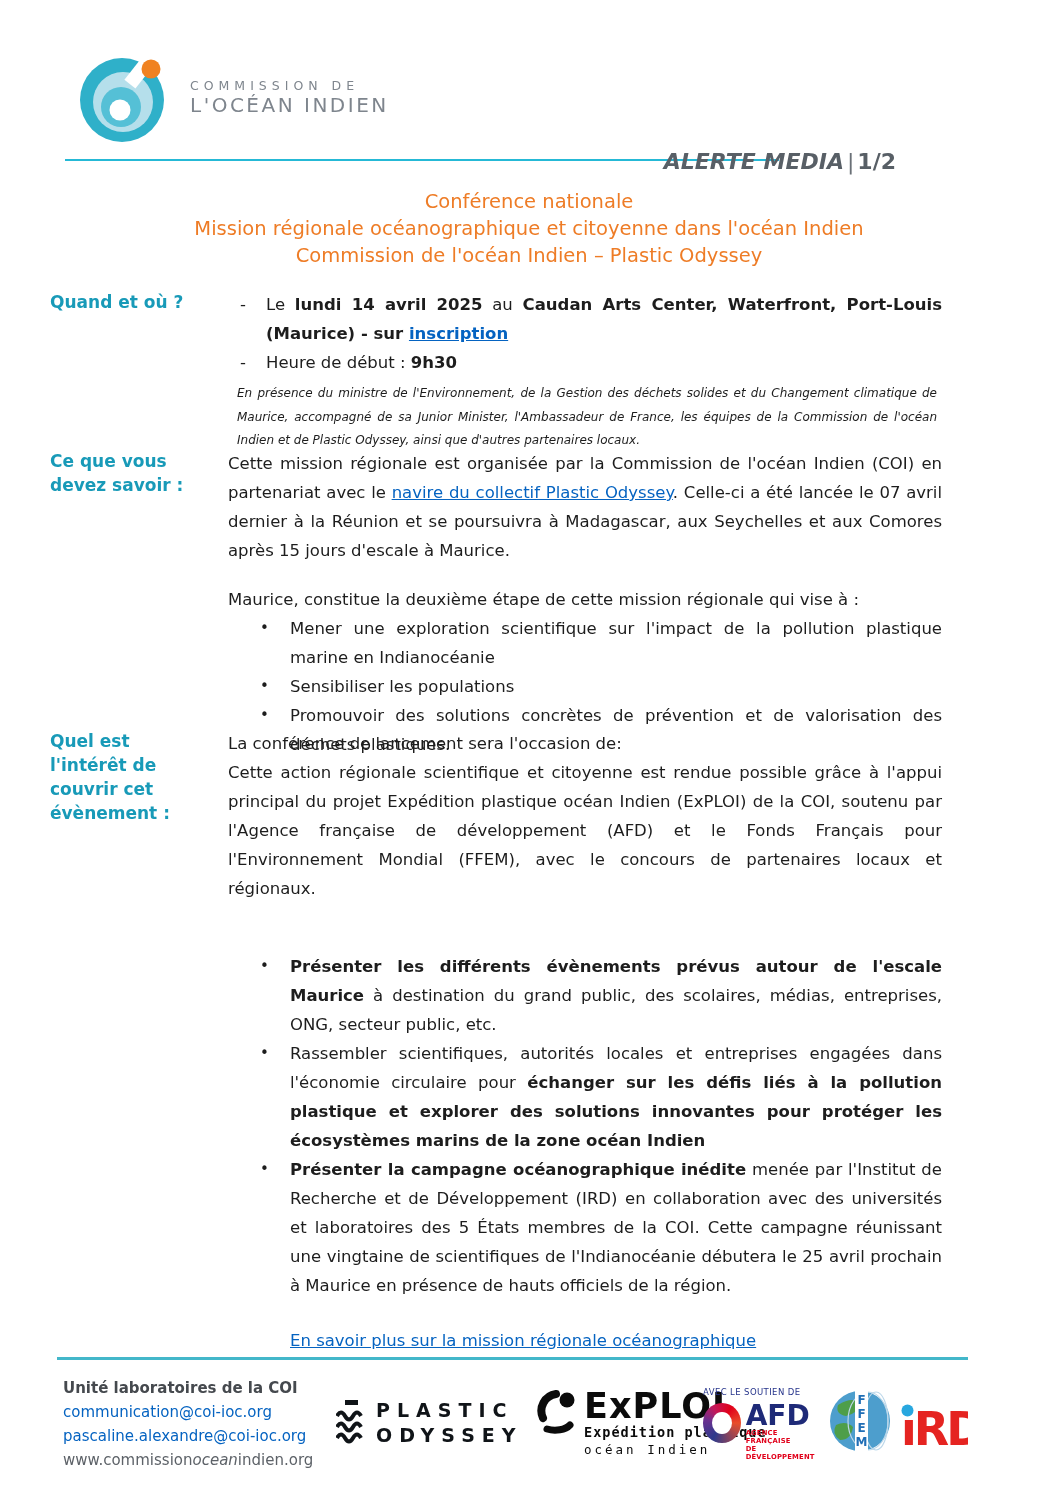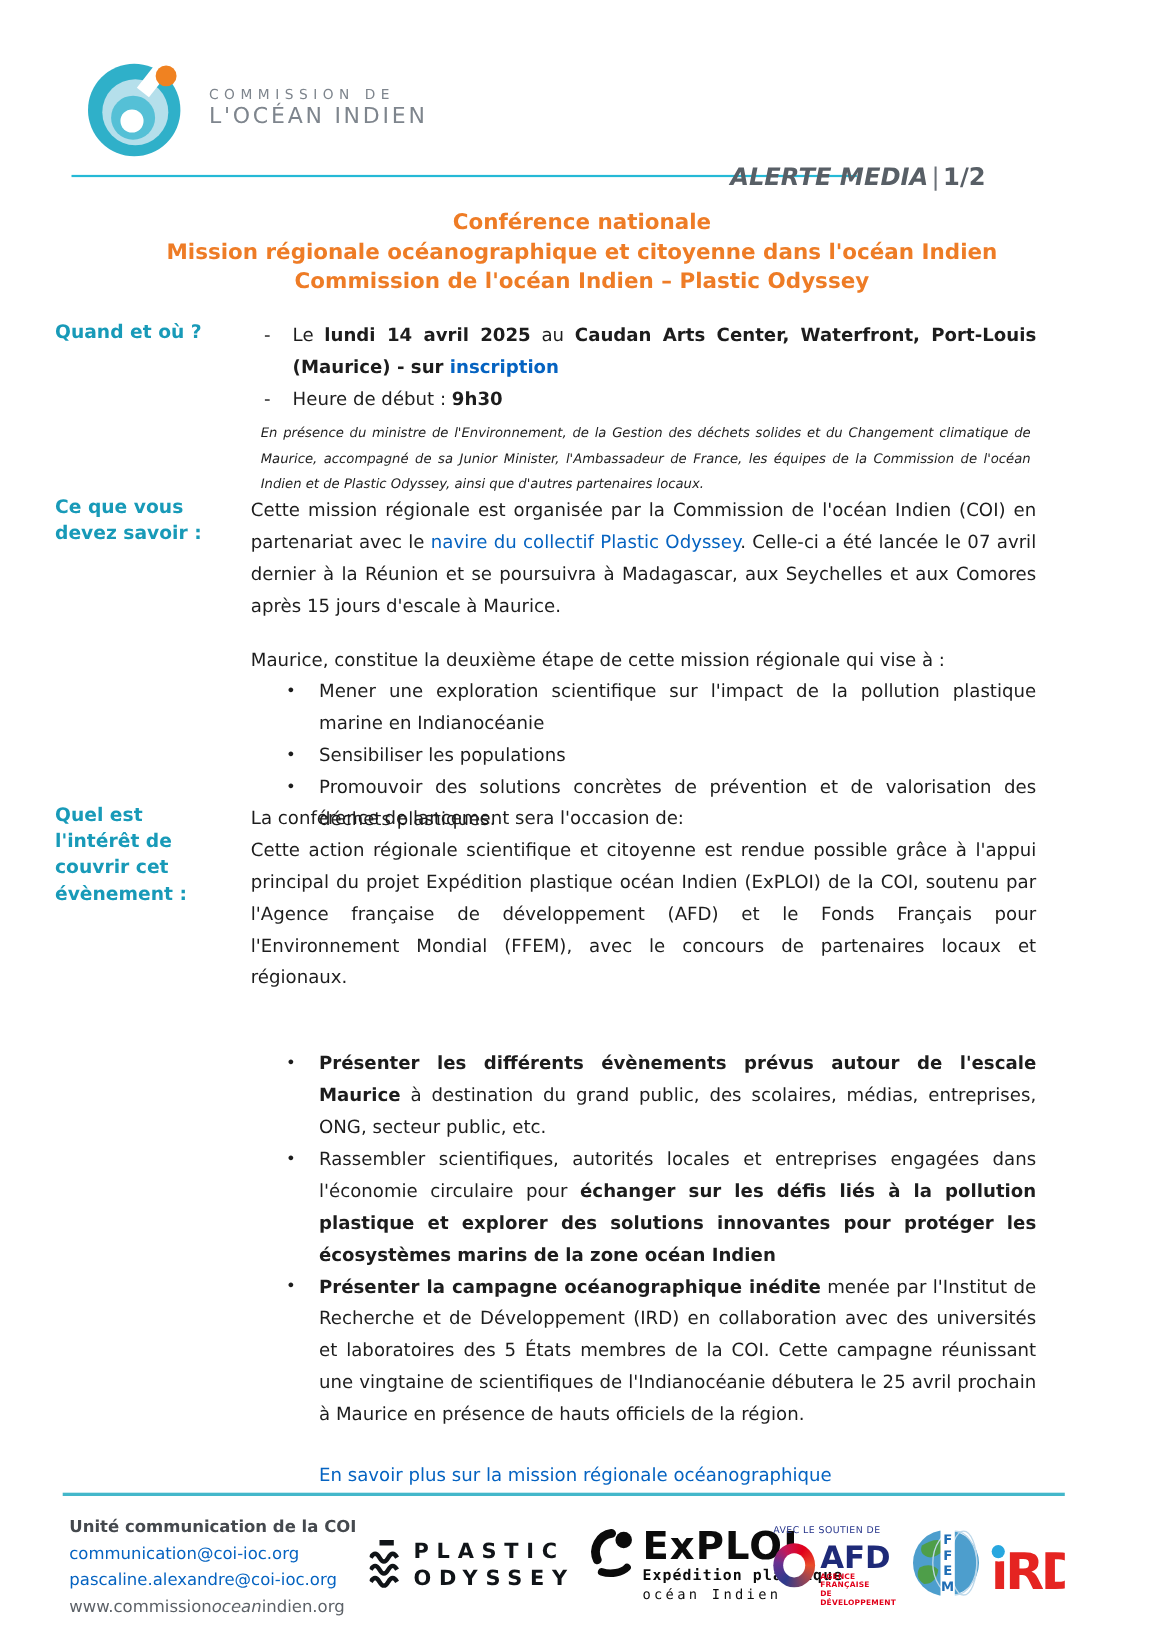--- a/index.html
+++ b/index.html
@@ -12,32 +12,32 @@
   .logo-text .l1{font-size:12.5px;letter-spacing:5px;}
   .logo-text .l2{font-size:20px;letter-spacing:2.5px;}
   .top-rule{position:absolute;top:159px;left:65px;width:714px;height:2px;background:#25b9d6;}
   .alert{position:absolute;top:149px;right:72px;font-size:22px;color:#585f66;white-space:nowrap;}
   .alert .am{font-weight:bold;font-style:italic;}
   .alert .pg{font-weight:bold;}
   .alert .sep{font-weight:normal;color:#6a7077;padding:0 3px;}
 
   
   .title{position:absolute;top:188px;left:60px;width:938px;text-align:center;
-         color:#ee7c26;font-weight:bold;font-size:19.5px;line-height:27px;}
+         color:#ee7c26;font-weight:normal;font-size:19.5px;line-height:27px;}
 
   
   .section{position:absolute;left:0;width:1058px;}
   .sec-label{position:absolute;left:50px;top:0;width:150px;color:#189ab8;
              font-weight:bold;font-size:17px;line-height:24px;}
   .sec-content{position:absolute;left:228px;top:0;width:714px;
                font-size:16.5px;line-height:29px;text-align:justify;}
   .sec-content p{margin:0 0 20px 0;}
   .sec-content p:last-child{margin-bottom:0;}
   b{font-weight:bold;}
-  a.doclink{color:#0563c1;cursor:pointer;}
+  a.doclink{color:#0563c1;text-decoration:underline;cursor:pointer;}
 
   .dashlist{margin:0;padding:0;list-style:none;}
   .dashlist li{position:relative;padding-left:38px;}
   .dashlist li .dash{position:absolute;left:12px;top:0;}
   .note{font-size:12px;line-height:23.5px;font-style:italic;margin:5px 0 0 9px;
         width:700px;text-align:justify;color:#1d1d1d;}
 
   .bullets{margin:0;padding:0;list-style:none;}
   .bullets li{position:relative;padding-left:62px;}
   .bullets li .dot{position:absolute;left:32px;top:0;font-size:15px;}
@@ -143,21 +143,21 @@
         <li><span class="dot">•</span><span>Rassembler scientifiques, autorités locales et entreprises engagées dans l'économie circulaire pour </span><b>échanger sur les défis liés à la pollution plastique et explorer des solutions innovantes pour protéger les écosystèmes marins de la zone océan Indien</b></li>
         <li><span class="dot">•</span><b>Présenter la campagne océanographique inédite</b><span> menée par l'Institut de Recherche et de Développement (IRD) en collaboration avec des universités et laboratoires des 5 États membres de la COI. Cette campagne réunissant une vingtaine de scientifiques de l'Indianocéanie débutera le 25 avril prochain à Maurice en présence de hauts officiels de la région.</span></li>
       </ul>
       <a class="doclink more-link">En savoir plus sur la mission régionale océanographique</a>
     </div>
   </div>
 
   <div class="footer-rule"></div>
 
   <div class="contact">
-    <div class="ct">Unité communication de la COI</div>
+    <div class="ct">Unité laboratoires de la COI</div>
     <div><a>communication@coi-ioc.org</a></div>
     <div><a>pascaline.alexandre@coi-ioc.org</a></div>
     <div class="site"><span>www.commission</span><span class="it">ocean</span><span>indien.org</span></div>
   </div>
 
   <div class="po-logo">
     <svg width="30" height="48" viewBox="0 0 30 48">
       <rect x="9" y="1" width="13" height="5" fill="#101418"></rect>
       <path d="M1 17 q4 -7 8 0 q4 7 8 0 q4 -7 8 0" stroke="#101418" stroke-width="4" fill="none"></path>
       <path d="M1 28 q4 -7 8 0 q4 7 8 0 q4 -7 8 0" stroke="#101418" stroke-width="4" fill="none"></path>

